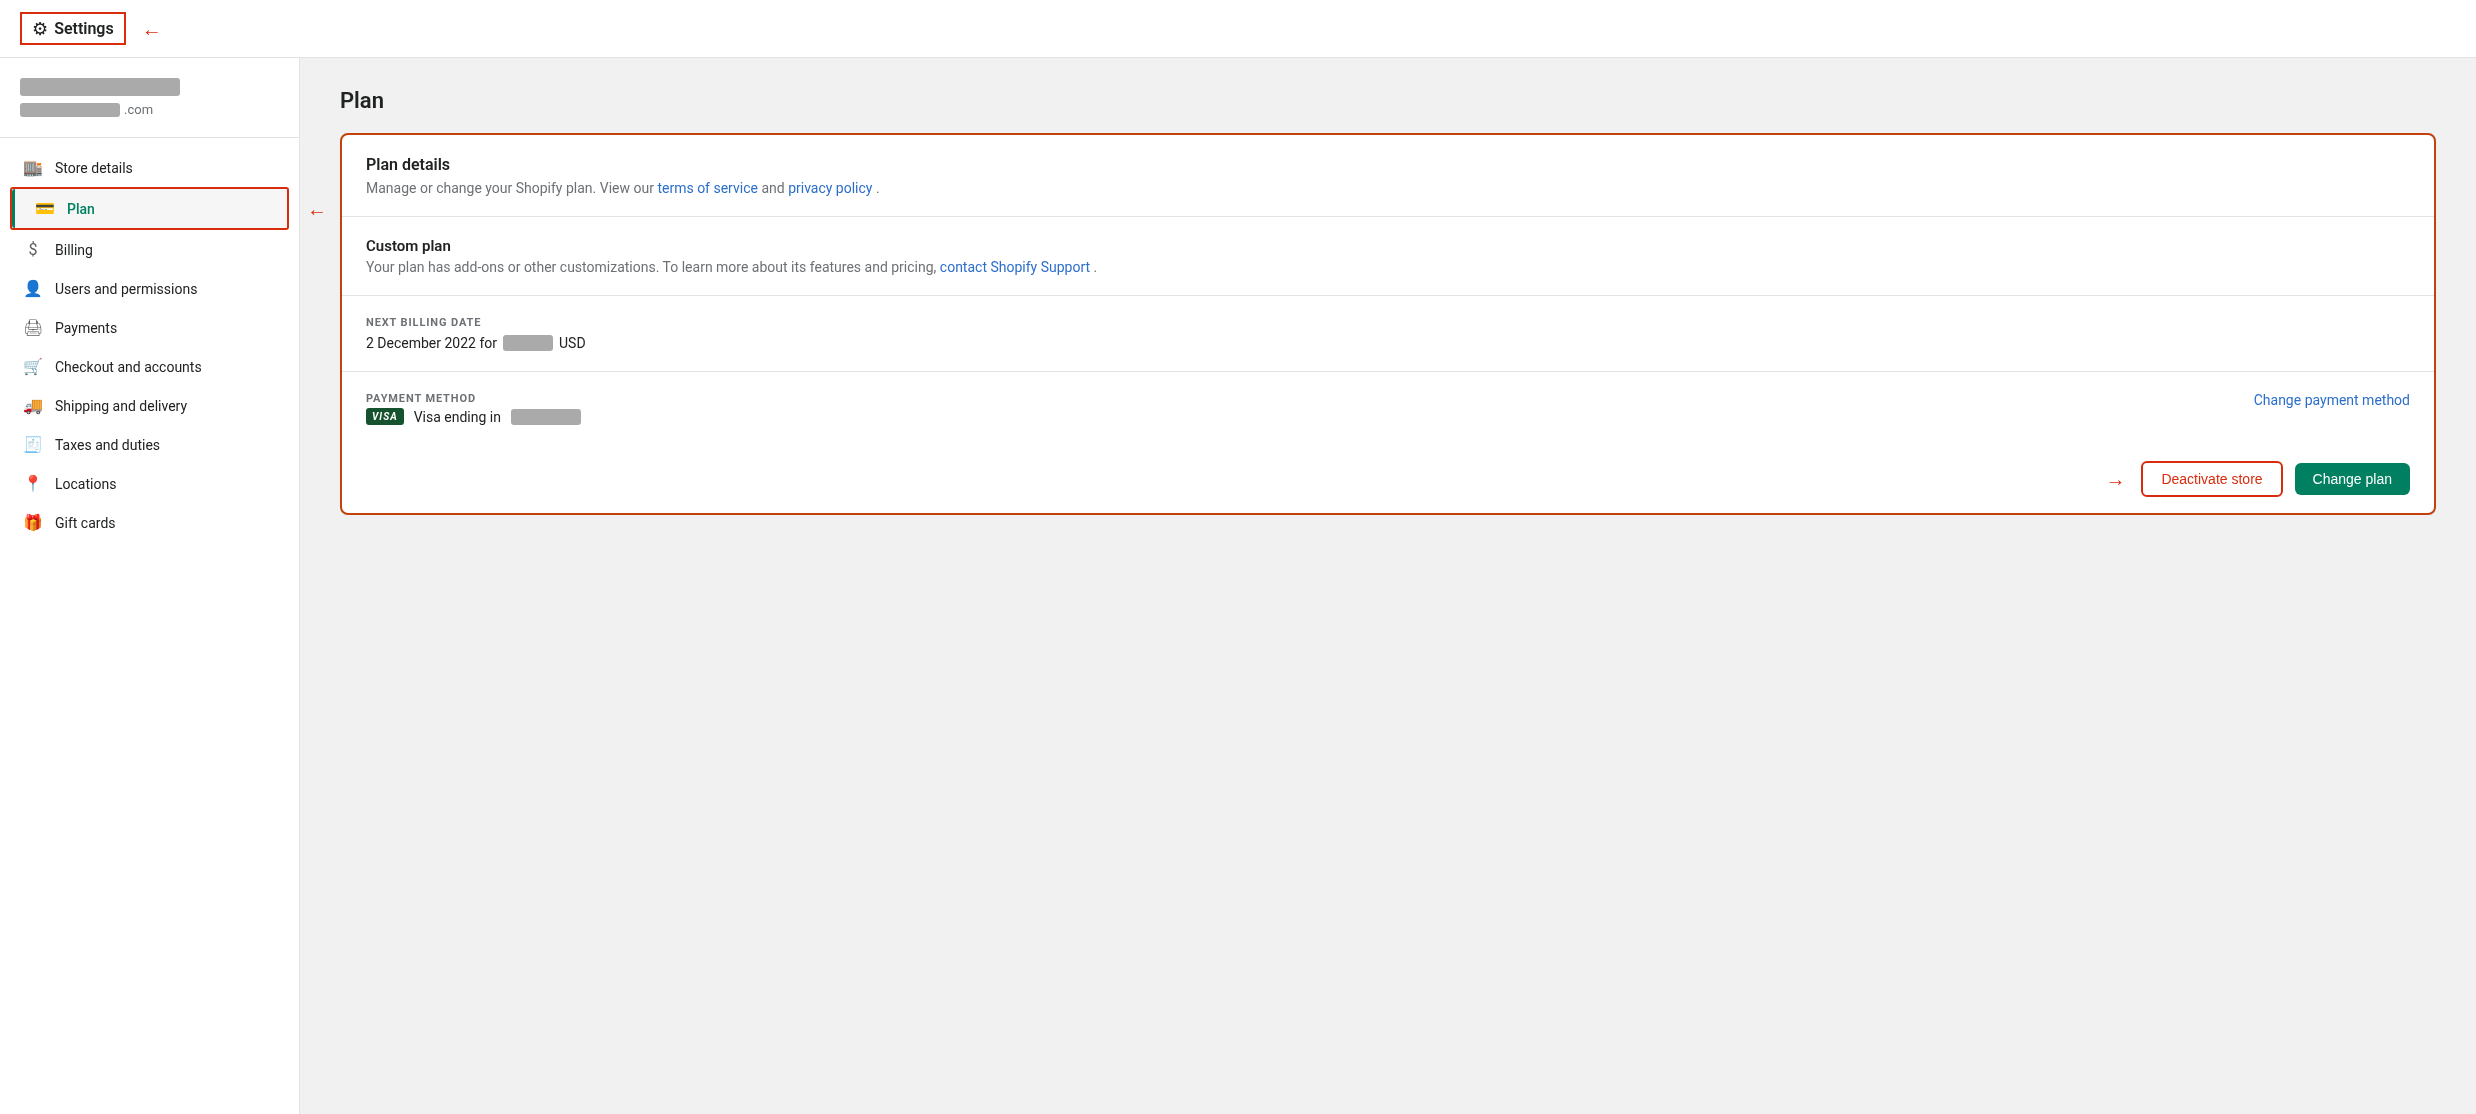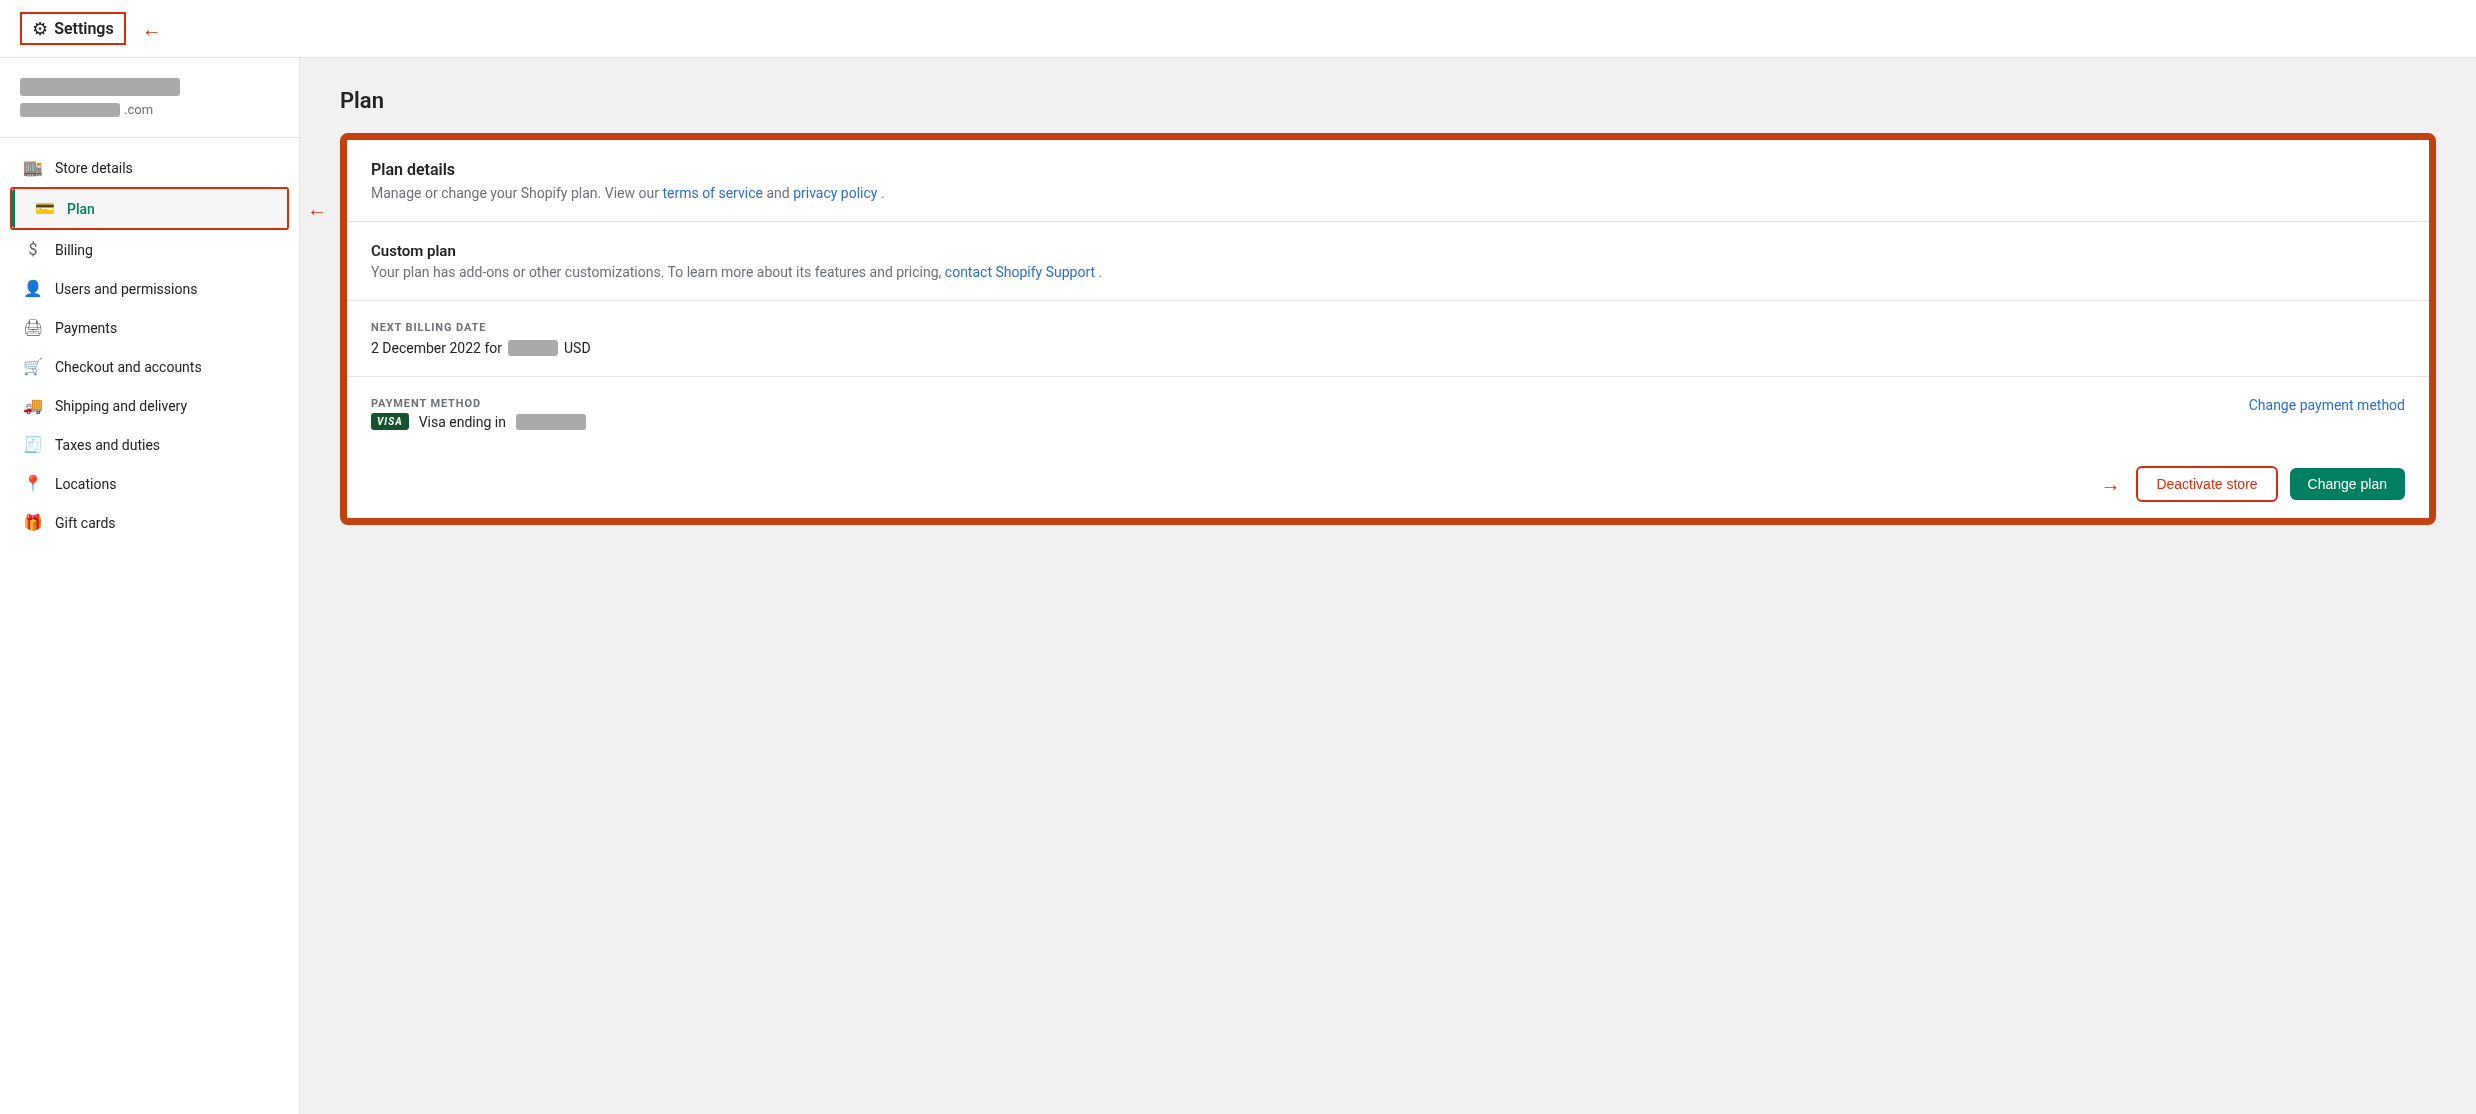--- a/index.html
+++ b/index.html
@@ -124,21 +124,21 @@
     }
     .page-title {
       font-size: 22px;
       font-weight: 600;
       color: #202223;
       margin-bottom: 20px;
     }
 
     .card {
       background: #fff;
-      border: 7px solid #c2410c;
+      border: 2px solid #c2410c;
       border-radius: 8px;
       margin-bottom: 20px;
     }
 
     .card-section {
       padding: 20px 24px;
       border-bottom: 1px solid #e1e3e5;
     }
     .card-section:last-child {
       border-bottom: none;

